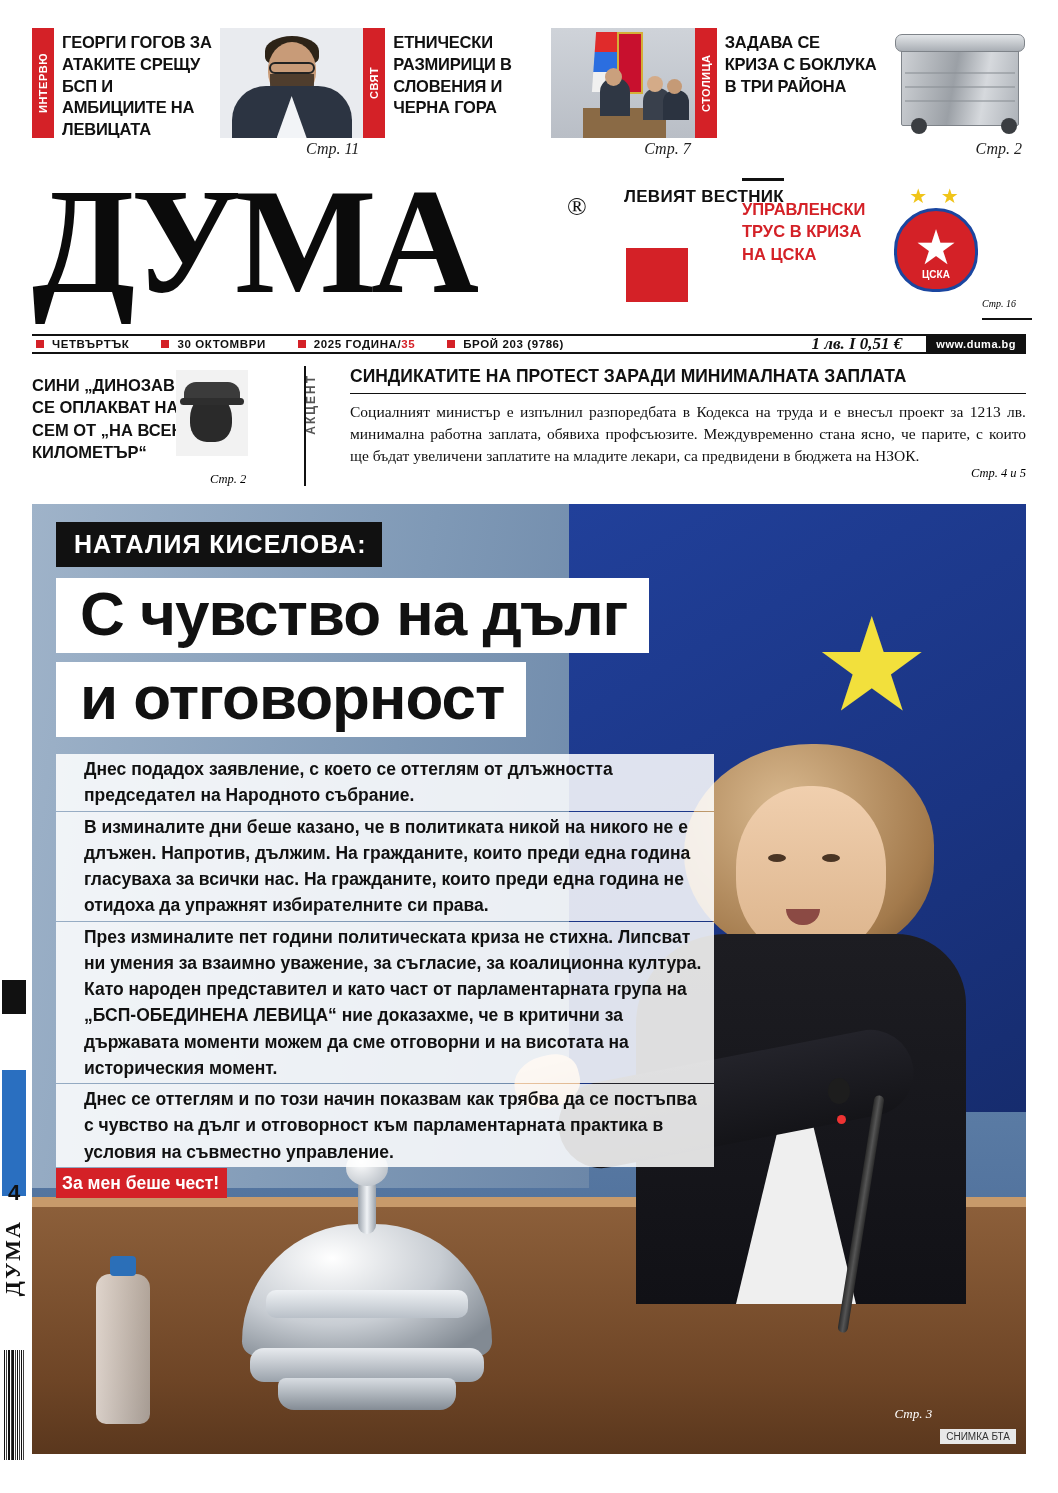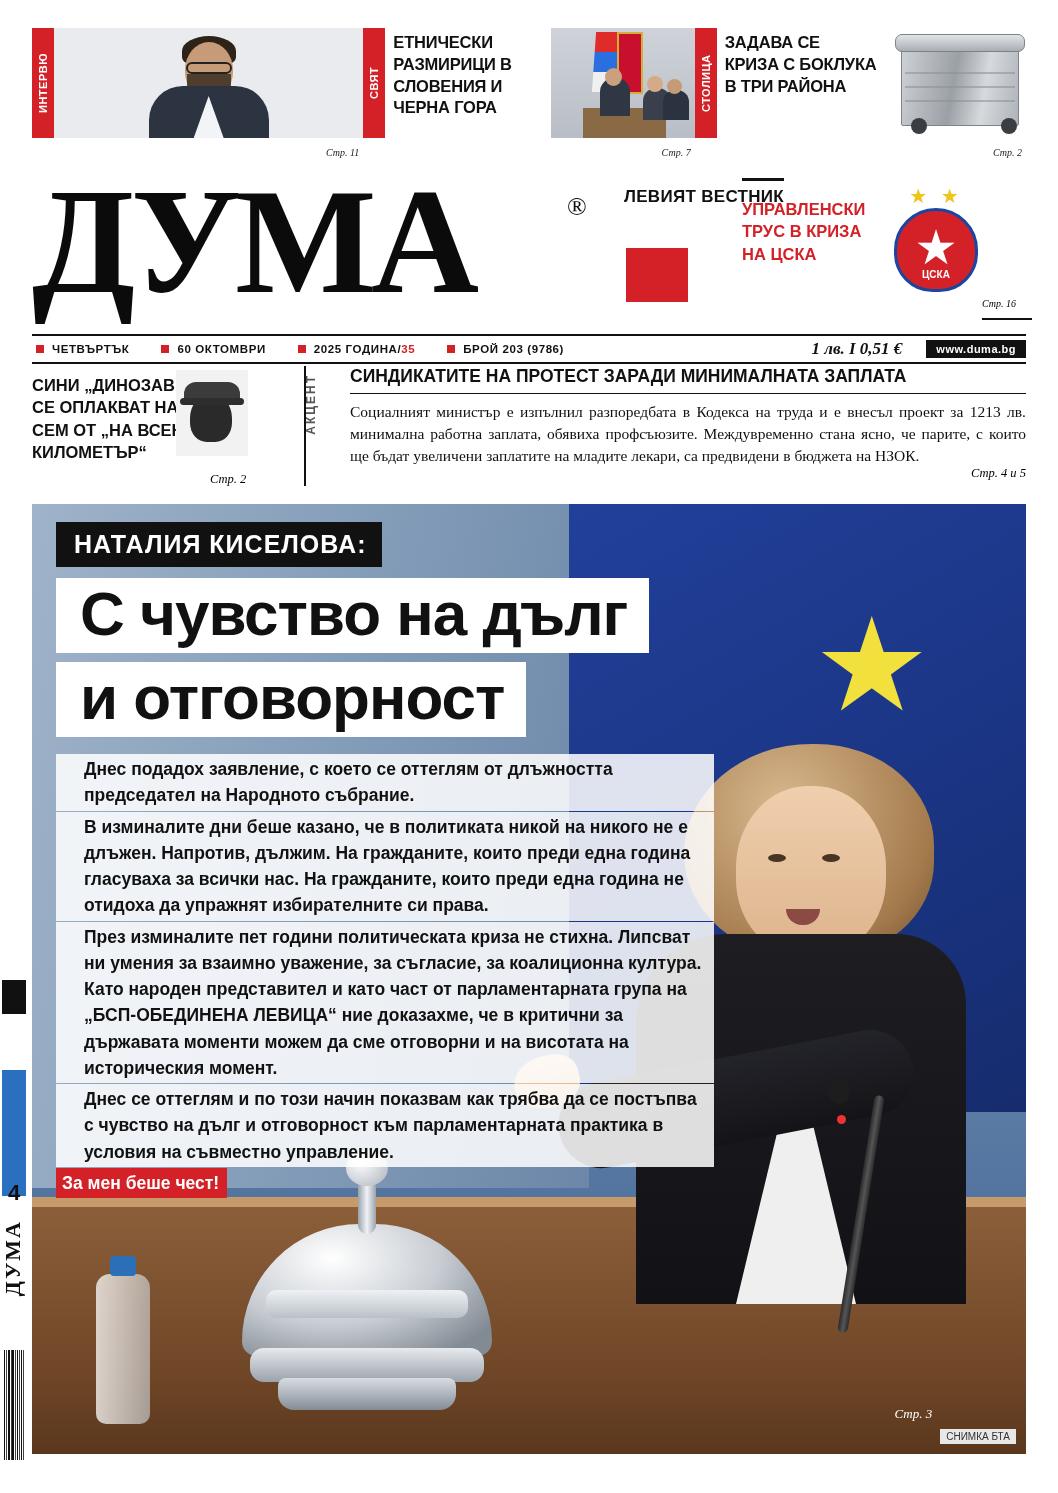--- a/index.html
+++ b/index.html
@@ -58,21 +58,21 @@
     flex: 1 1 auto;
     position: relative;
     overflow: hidden;
     background: #c9ccd2;
   }
   .teaser-page {
     position: absolute;
     bottom: -20px; right: 4px;
     font-family: "Liberation Serif", serif;
     font-style: italic;
-    font-size: 10px;
+    font-size: 16px;
     color: #222;
     text-align: center;
   }
 
   
   .ph-man { background: linear-gradient(160deg,#eceef1 0%,#dfe3e8 55%,#cfd4da 100%); }
   .ph-man .bg { position:absolute; inset:0; background:#e9ebef; }
   .ph-man .head { position:absolute; left:50%; top:14px; width:48px; height:56px; background:#c89b78; border-radius:50% 50% 46% 46%; transform:translateX(-50%); }
   .ph-man .hair { position:absolute; left:50%; top:8px; width:54px; height:30px; background:#2d2317; border-radius:50% 50% 30% 30%; transform:translateX(-50%); }
   .ph-man .beard{ position:absolute; left:50%; top:46px; width:44px; height:28px; background:#3a2d20; border-radius:0 0 50% 50%; transform:translateX(-50%); opacity:.85;}
@@ -206,21 +206,21 @@
     position: absolute;
     left: 240px; top: 140px;
     width: 50px; height: 2px;
     background: #111;
   }
 
   
   .infobar {
     position: absolute;
     top: 334px; left: 32px;
-    width: 994px; height: 30px;
+    width: 994px; height: 20px;
     border-top: 2px solid #111;
     border-bottom: 2px solid #111;
     display: flex;
     align-items: center;
   }
   .infobar .left { display: flex; align-items: center; gap: 0; flex: 1 1 auto; padding-left: 2px; }
   .ibitem { display: flex; align-items: center; font-size: 11.5px; font-weight: bold; letter-spacing: .6px; color: #111; }
   .ibdot { width: 8px; height: 8px; background: #d42127; margin: 0 8px 0 2px; display:inline-block; }
   .ibsep { width: 30px; }
   .ibitem .hl { color: #d42127; }
@@ -497,20 +497,21 @@
 </style>
 </head>
 <body>
 
 <div class="page">
 
   <div class="teasers">
 
     <div class="teaser">
       <div class="teaser-tag">ИНТЕРВЮ</div>
+      <div class="teaser-text">ГЕОРГИ ГОГОВ ЗА АТАКИТЕ СРЕЩУ БСП И АМБИЦИИТЕ НА ЛЕВИЦАТА</div>
       <div class="teaser-img ph-man">
         <div class="bg"></div>
           <div class="hair"></div>
           <div class="head"></div>
         <div class="glass"></div>
           <div class="beard"></div>
           <div class="body"></div>
           <div class="shirt"></div>
       </div>
       <div class="teaser-page">Стр. 11</div>
@@ -572,21 +573,21 @@
 
   <div class="infobar">
     <div class="left">
       <div class="ibitem">
         <span class="ibdot"></span>
         <span>ЧЕТВЪРТЪК</span>
       </div>
       <div class="ibsep"></div>
       <div class="ibitem">
         <span class="ibdot"></span>
-        <span>60 ОКТОМВРИ</span>
+        <span>30 ОКТОМВРИ</span>
       </div>
       <div class="ibsep"></div>
       <div class="ibitem">
         <span class="ibdot"></span>
         <span>2025 ГОДИНА/</span>
           <span class="hl">35</span>
       </div>
       <div class="ibsep"></div>
       <div class="ibitem">
         <span class="ibdot"></span>

